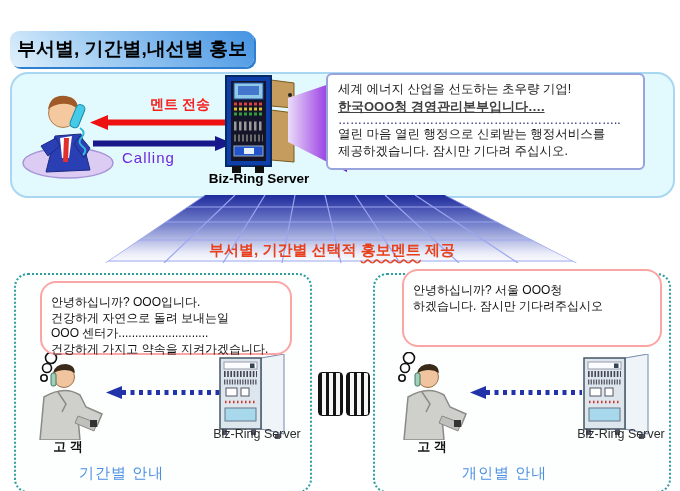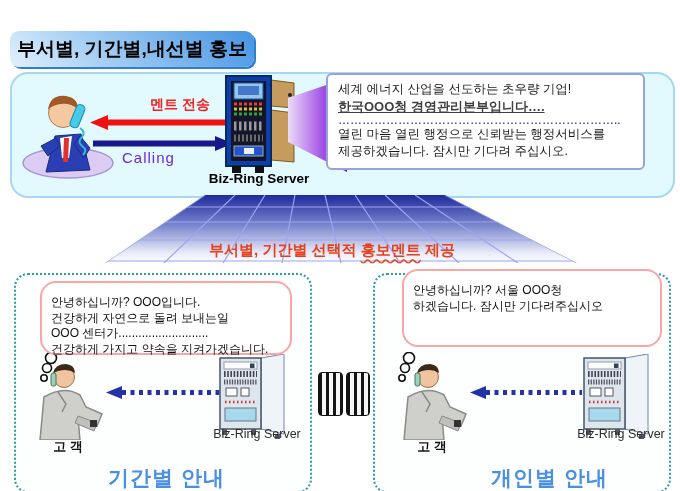--- a/index.html
+++ b/index.html
@@ -43,21 +43,21 @@
   .panel-right{left:373px;width:298px;}
 
   .bubble{background:#fff;border:2px solid #fca5a5;border-radius:16px;box-sizing:border-box;
     padding:12px 9px;z-index:3;}
   .bubble .l{font-size:12px;line-height:15.5px;color:#111;white-space:nowrap;overflow:hidden;}
   .bubble-left{left:40px;top:265px;width:252px;height:74px;}
   .bubble-right{left:402px;top:253px;width:260px;height:78px;}
 
   .customer-label{top:422px;width:56px;text-align:center;font-size:13px;color:#111;font-weight:bold;}
   .server-label-bottom{top:411px;width:118px;text-align:center;font-size:12.5px;color:#2b2b2b;}
-  .panel-caption{top:448px;width:175px;text-align:center;font-size:21px;font-weight:bold;
+  .panel-caption{top:448px;width:175px;text-align:left;font-size:15px;font-weight:normal;
     color:#4a90e2;letter-spacing:1px;white-space:nowrap;}
 
   
   .cable{left:318px;top:356px;width:52px;height:42px;display:flex;gap:3px;}
   .cable .seg{width:24px;height:42px;border-radius:4px;border:1px solid #111;
     background:repeating-linear-gradient(90deg,#141414 0 3px,#f6f6f6 3px 7px);}
 </style>
 </head>
 <body>
 

